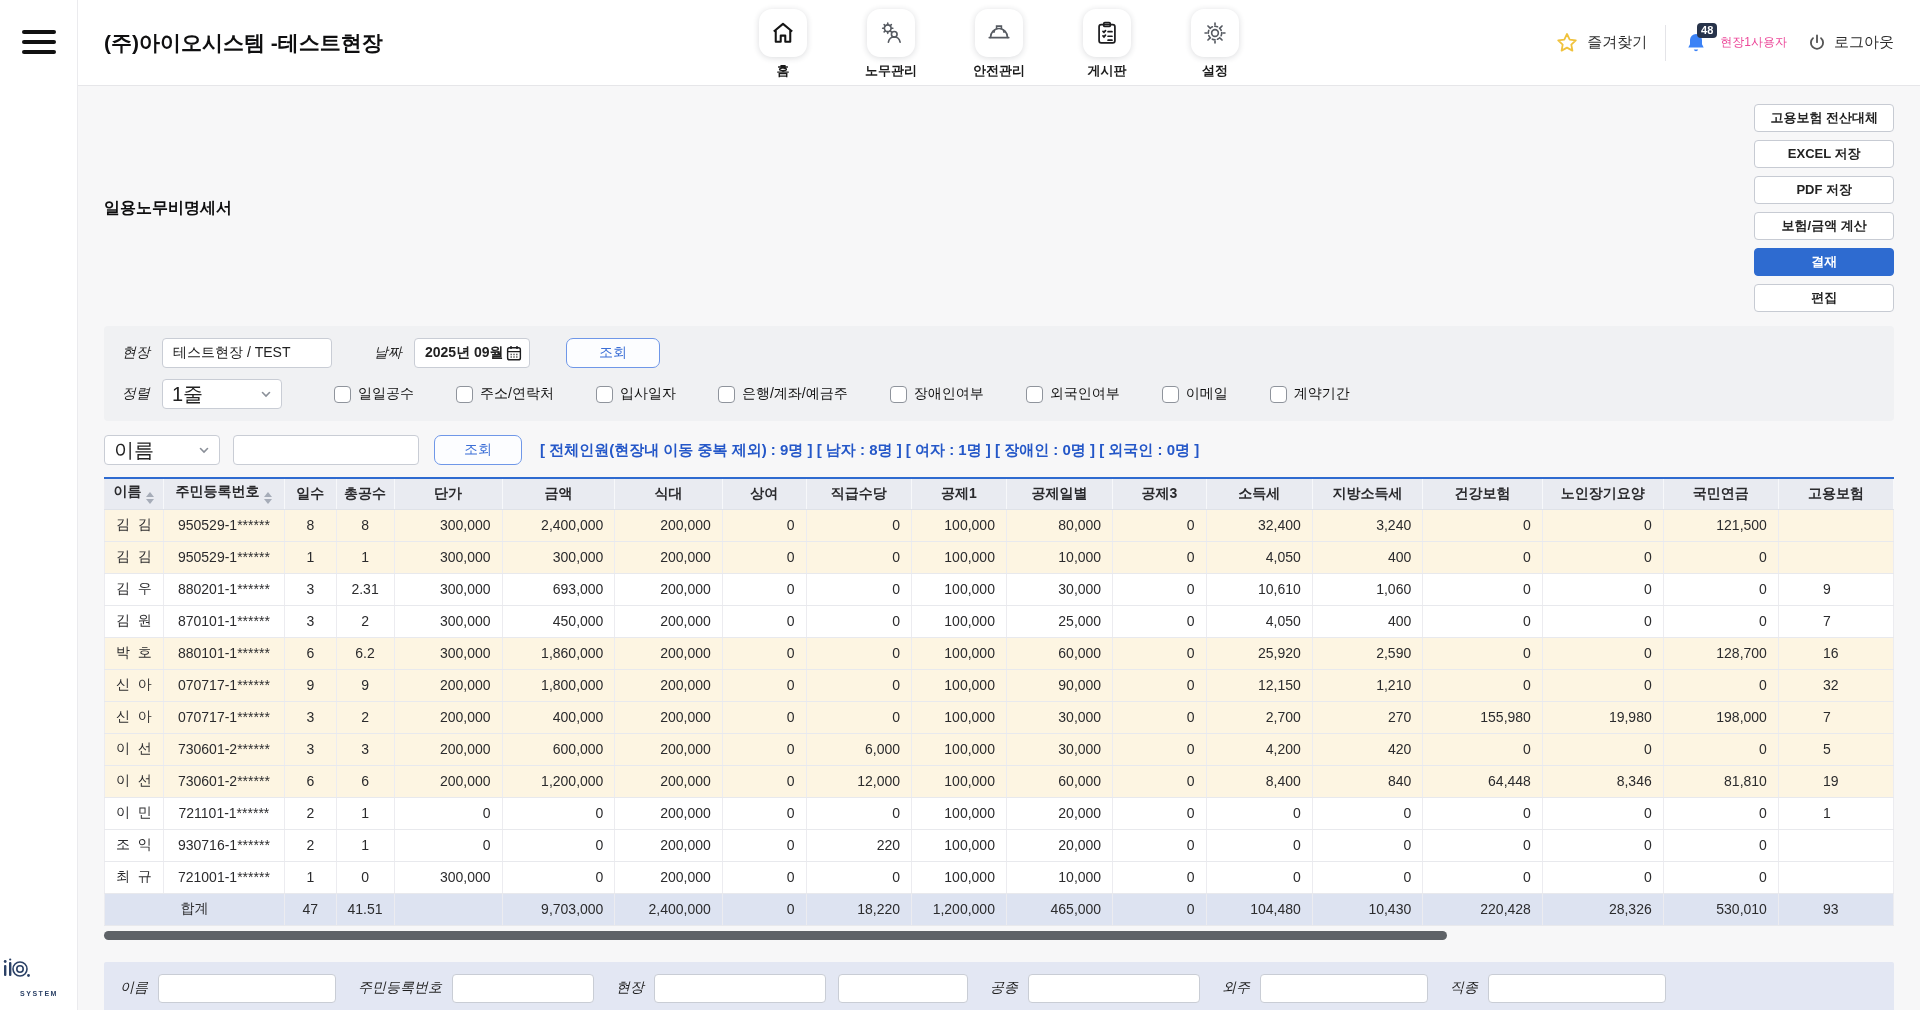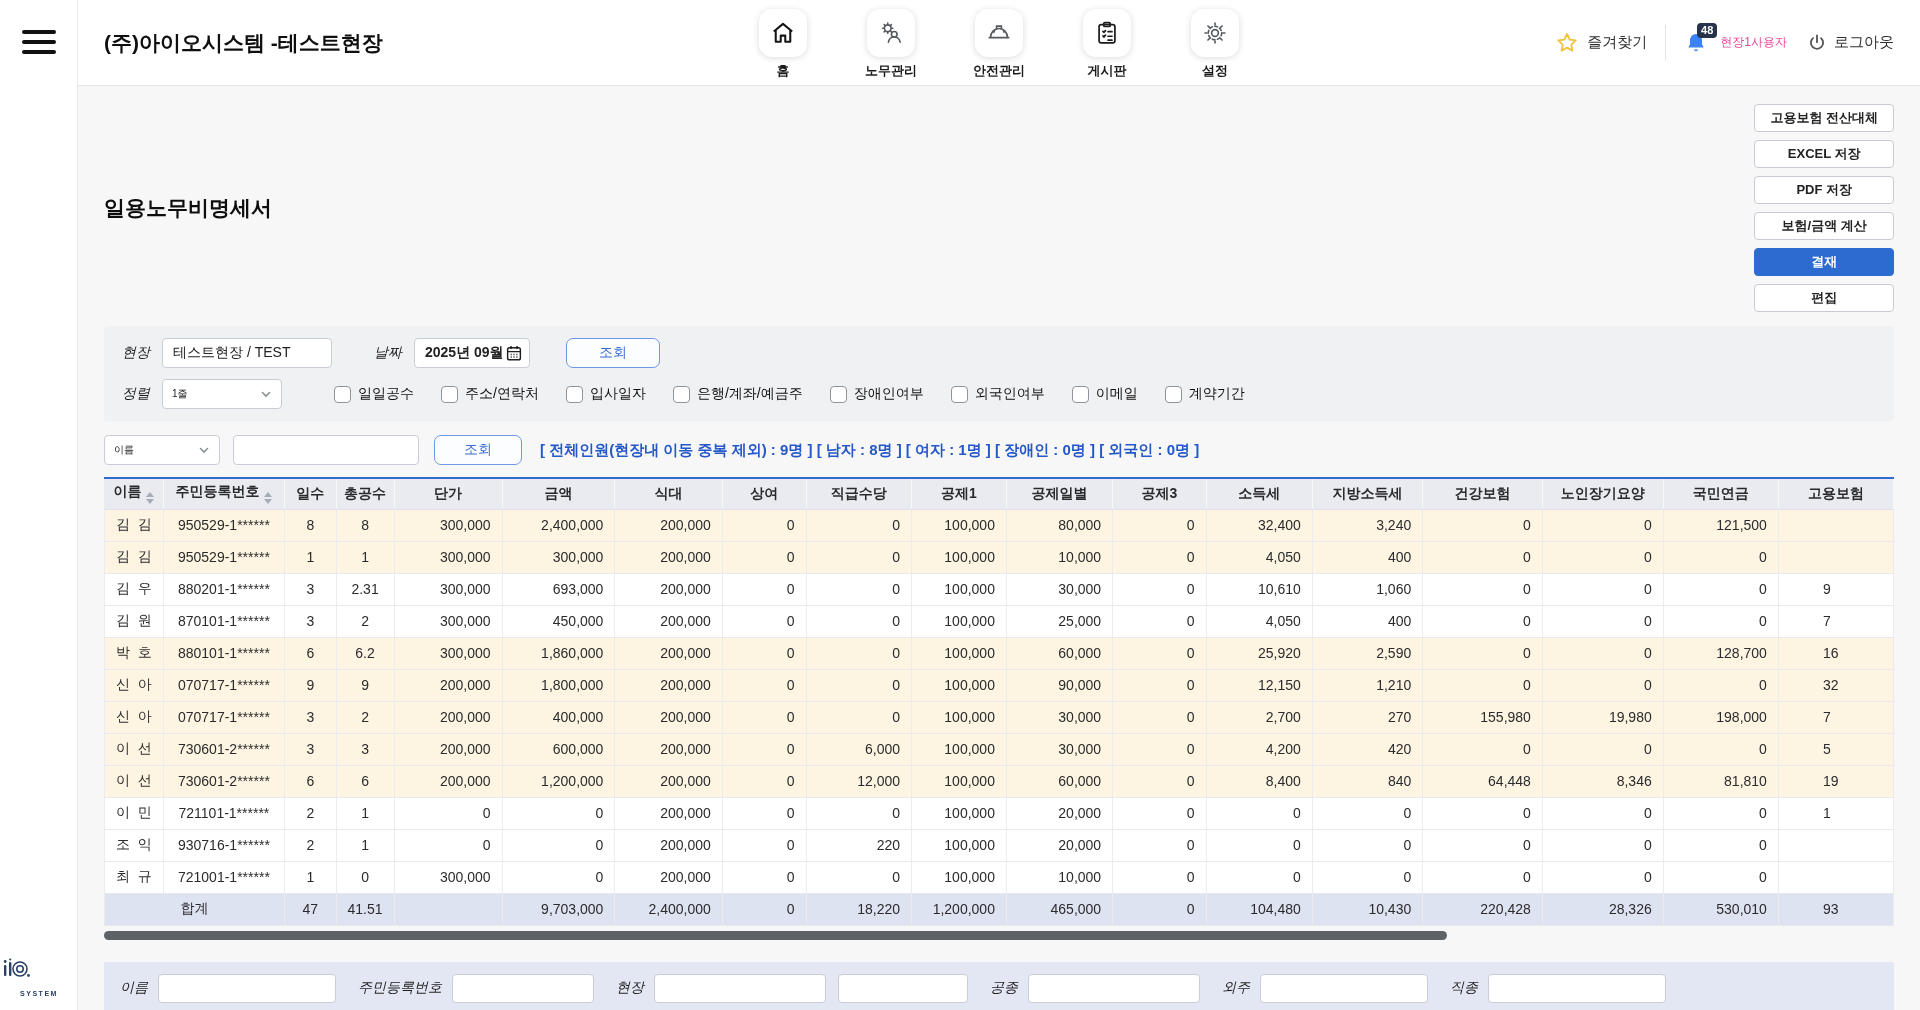--- a/index.html
+++ b/index.html
@@ -31,44 +31,44 @@
   .fav { display:flex; align-items:center; gap:8px; font-size:15px; color:#2e2e2e; cursor:pointer; }
   .vdiv { width:1px; height:36px; background:#e4e4e8; margin:0 18px; }
   .bell-wrap { position:relative; margin-right:12px; cursor:pointer; }
   .bell-badge { position:absolute; top:-8px; right:-9px; background:#27334a; color:#fff;
     font-size:11px; font-weight:bold; padding:1px 4px; border-radius:4px; line-height:13px; }
   .user-name { font-size:12px; color:#ec4899; margin-right:20px; }
   .logout { display:flex; align-items:center; gap:7px; font-size:15px; color:#2e2e2e; cursor:pointer; }
   
   .content { padding:0 26px; }
   .titlebar { display:flex; align-items:center; margin-top:18px; }
-  .page-title { font-size:21px; font-weight:bold; color:#0e0e0f; }
+  .page-title { font-size:16px; font-weight:bold; color:#0e0e0f; }
   .actions { margin-left:auto; display:flex; gap:8px;flex-direction:column; }
   .abtn { background:#fff; border:1px solid #c7cbd3; border-radius:4px; height:28px;
     padding:0 15px; font-size:13px; font-weight:600; color:#222; cursor:pointer; white-space:nowrap;
     font-family:inherit; }
   .abtn.primary { background:var(--accent,#2e6bd0); border-color:var(--accent,#2e6bd0); color:#fff; }
   .filterband { background:#f0f1f3; border-radius:4px; margin-top:14px; padding:12px 18px; }
   .frow { display:flex; align-items:center; }
   .frow + .frow { margin-top:11px; }
   .flabel { font-size:14px; color:#1e1e1e; margin-right:12px; white-space:nowrap;font-style:italic; }
   input.text { height:30px; border:1px solid #c9cdd5; border-radius:4px; background:#fff;
     font-size:14px; padding:0 10px; color:#222; font-family:inherit; }
   .site-input { width:170px; }
   .date-wrap { position:relative; margin-right:0; }
   .date-input { width:116px; padding-right:32px; font-weight:bold; }
   .cal-icon { position:absolute; right:7px; top:6px; pointer-events:none; }
   .search-btn { height:30px; padding:0 32px; background:#fcfdff; border:1px solid #6f97e8;
     color:#3c6fd6; border-radius:7px; font-size:14px; cursor:pointer; font-family:inherit; }
   .row1-search { margin-left:36px; }
   .date-label { margin-left:42px; }
   .select { height:30px; width:120px; background:#fff; border:1px solid #c9cdd5; border-radius:4px;
-    display:flex; align-items:center; padding:0 9px; font-size:10px; color:#222; cursor:pointer; }
+    display:flex; align-items:center; padding:0 9px; font-size:20px; color:#222; cursor:pointer; }
   .select .chev { margin-left:auto; }
-  .cbs { display:flex; gap:27px; margin-left:52px; }
+  .cbs { display:flex; gap:42px; margin-left:52px; }
   .cb { display:flex; align-items:center; gap:7px; font-size:14px; color:#101010; cursor:pointer; white-space:nowrap; }
   .cb .box { width:17px; height:17px; border:1.5px solid #8f949c; border-radius:4px; background:#fff; flex:none; }
   .searchrow { display:flex; align-items:center; margin-top:14px; }
   .name-select { width:116px; }
   .search-input { width:186px; margin-left:13px; }
   .searchrow .search-btn { margin-left:15px; padding:0 29px; }
   .stats { margin-left:18px; font-size:15px; font-weight:bold; color:#2457c8; white-space:nowrap; }
   
   .tablewrap { margin-top:12px; border-top:2px solid #2f6bd0; overflow:hidden; background:#fff; }
   table { border-collapse:collapse; table-layout:fixed; border-left:1px solid #ececf0; }

